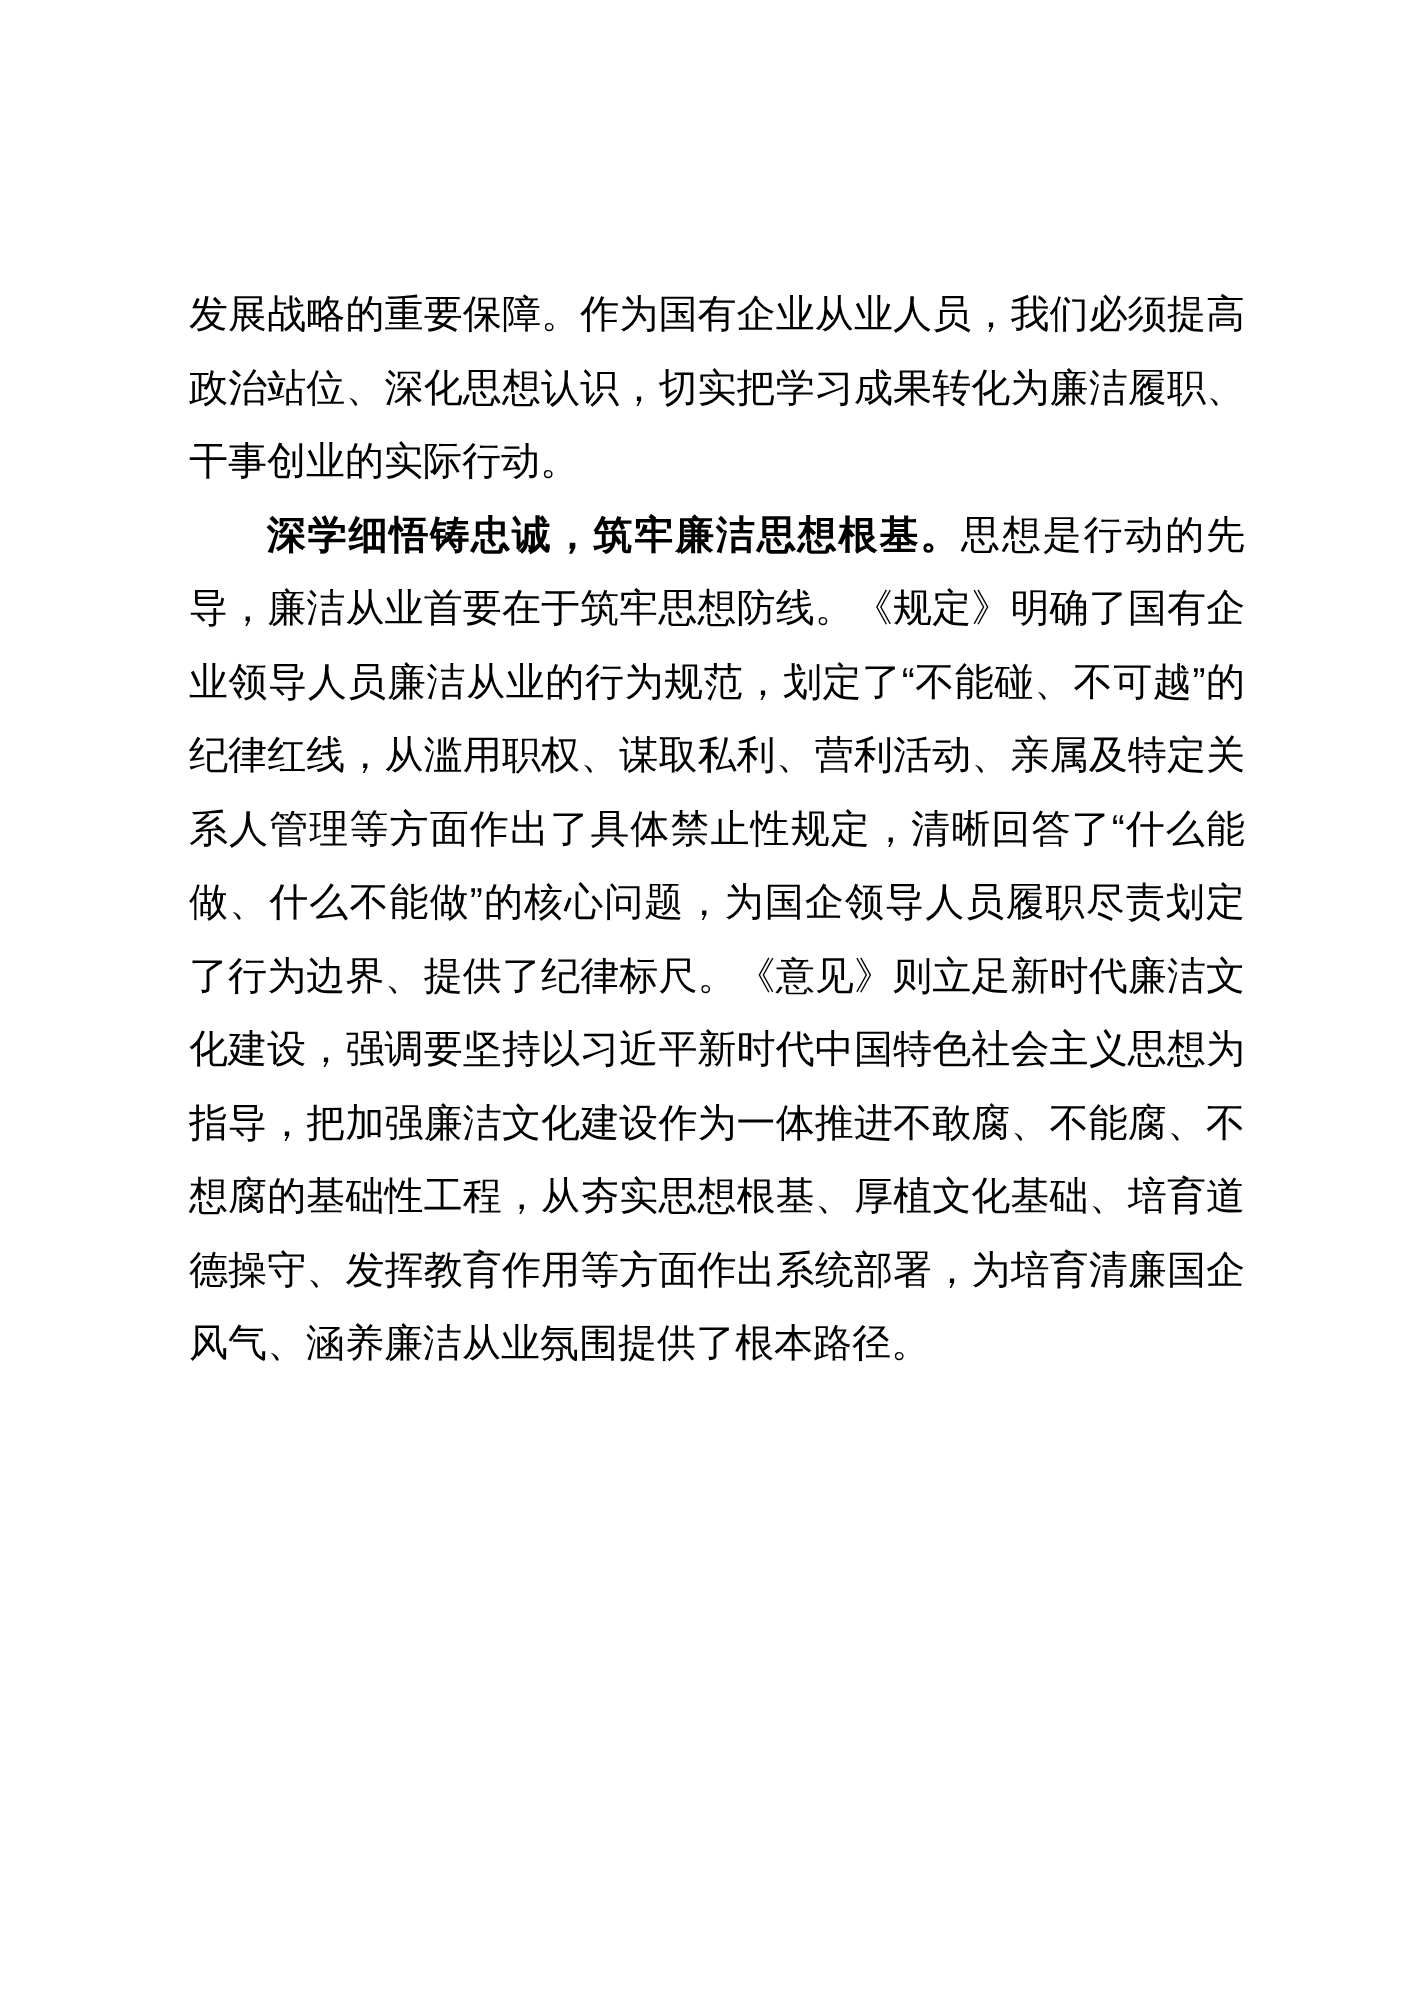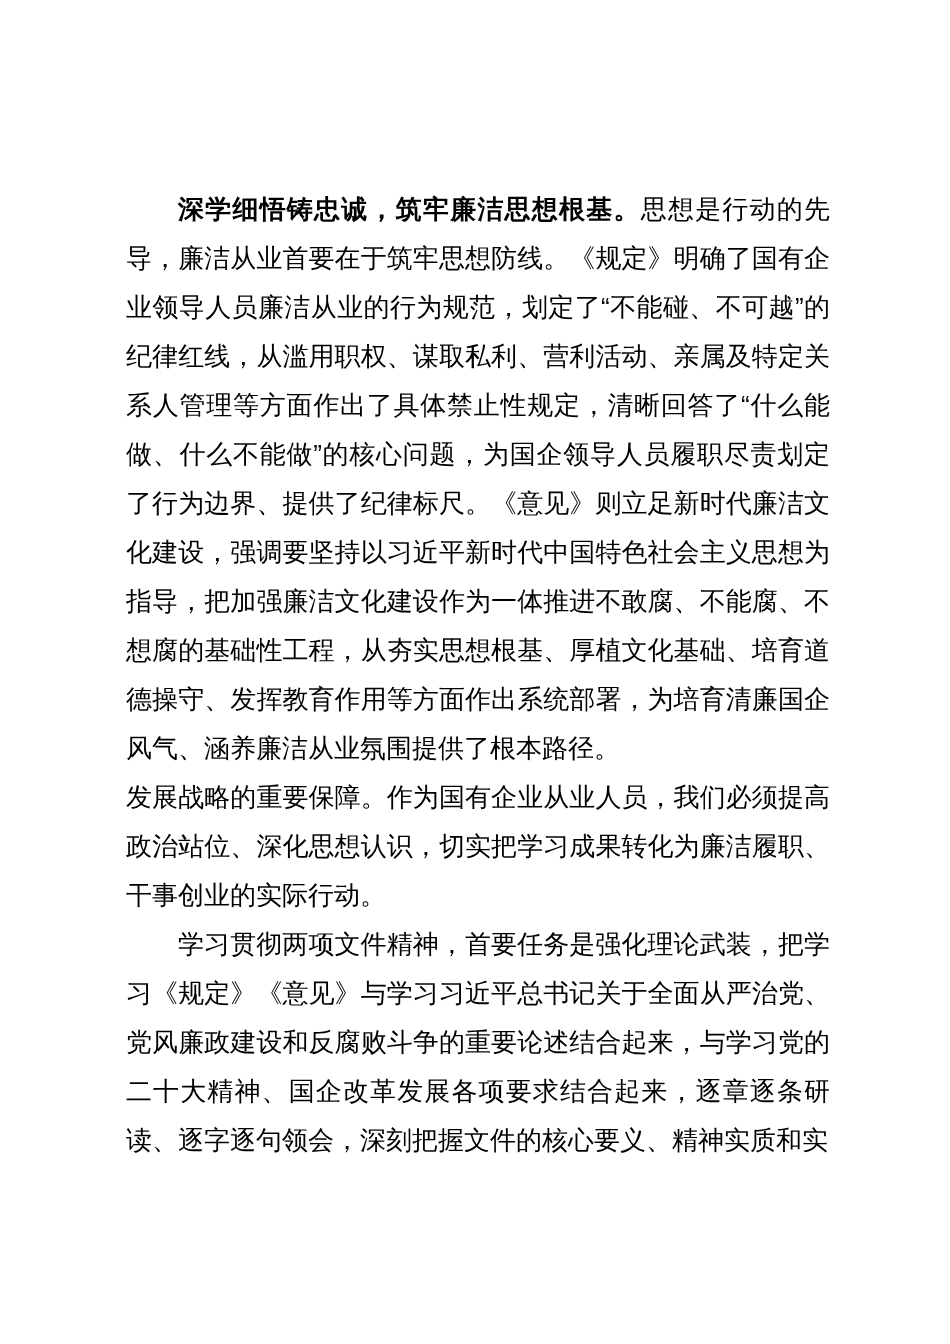--- a/index.html
+++ b/index.html
@@ -43,20 +43,19 @@
   .bold-lead {
     font-weight: 700;
   }
 </style>
 </head>
 <body>
 
 <div class="page">
   <div class="doc-content">
 
+    <p class="para"><span>发展战略的重要保障。作为国有企业从业人员，我们必须提高政治站位、深化思想认识，切实把学习成果转化为廉洁履职、干事创业的实际行动。</span></p>
+
     <p class="para indent"><span class="bold-lead">深学细悟铸忠诚，筑牢廉洁思想根基。</span><span>思想是行动的先导，廉洁从业首要在于筑牢思想防线。《规定》明确了国有企业领导人员廉洁从业的行为规范，划定了“不能碰、不可越”的纪律红线，从滥用职权、谋取私利、营利活动、亲属及特定关系人管理等方面作出了具体禁止性规定，清晰回答了“什么能做、什么不能做”的核心问题，为国企领导人员履职尽责划定了行为边界、提供了纪律标尺。《意见》则立足新时代廉洁文化建设，强调要坚持以习近平新时代中国特色社会主义思想为指导，把加强廉洁文化建设作为一体推进不敢腐、不能腐、不想腐的基础性工程，从夯实思想根基、厚植文化基础、培育道德操守、发挥教育作用等方面作出系统部署，为培育清廉国企风气、涵养廉洁从业氛围提供了根本路径。</span></p>
 
-    <p class="para"><span>发展战略的重要保障。作为国有企业从业人员，我们必须提高政治站位、深化思想认识，切实把学习成果转化为廉洁履职、干事创业的实际行动。</span></p>
-
-    <p class="para indent"><span>学习贯彻两项文件精神，首要任务是强化理论武装，把学习《规定》《意见》与学习习近平总书记关于全面从严治党、党风廉政建设和反腐败斗争的重要论述结合起来，与学习党的二十大精神、国企改革发展各项要求结合起来，逐章逐条研读、逐字逐句领会，深刻把握文件的核心要义、精神实质和实</span></p>
 
   </div>
 </div>
 
 </body></html>

